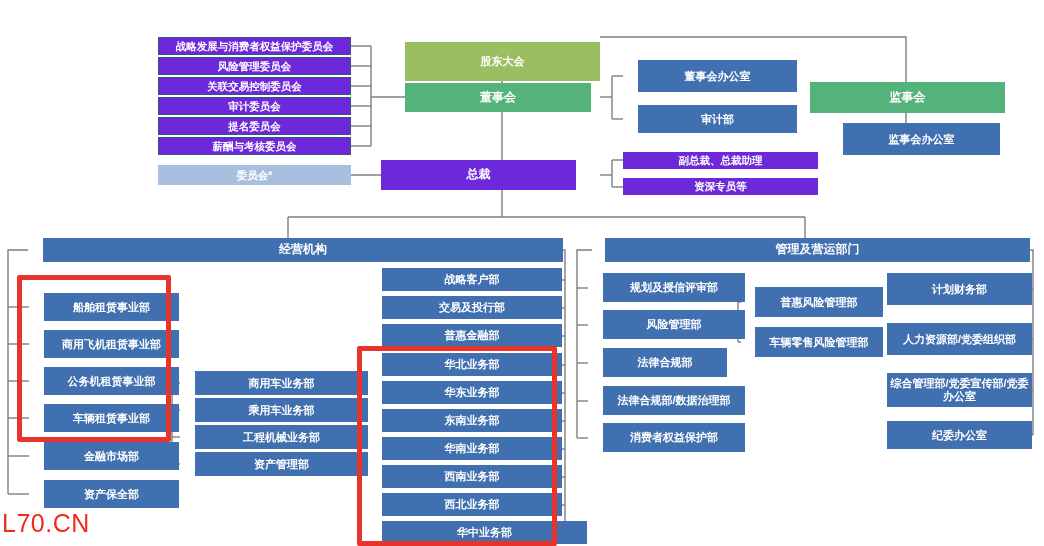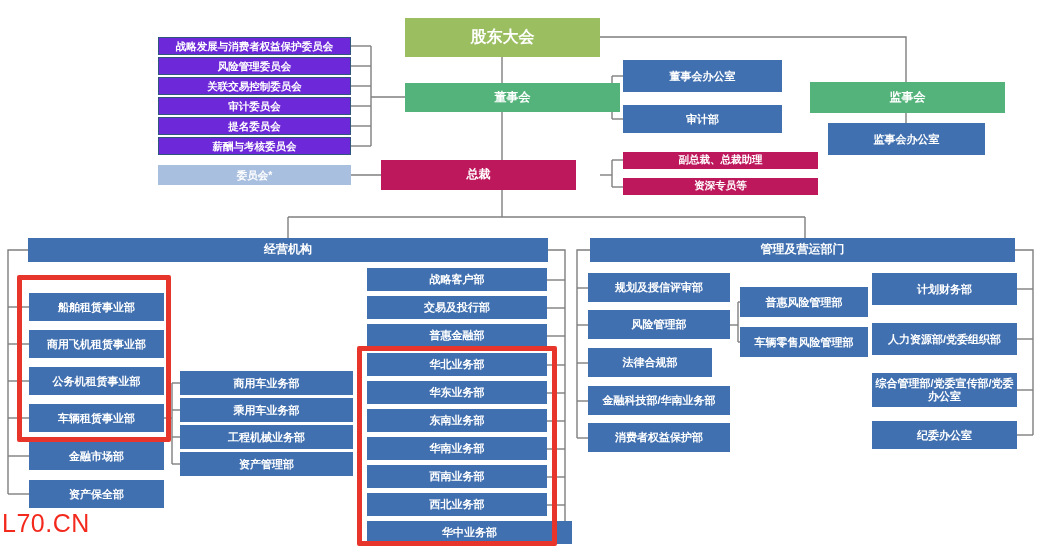--- a/index.html
+++ b/index.html
@@ -6,30 +6,30 @@
   #stage{
     position:relative;width:1044px;height:546px;background:#ffffff;overflow:hidden;
     font-family:"Liberation Sans","DejaVu Sans",sans-serif;
   }
   #wires{position:absolute;left:0;top:0;width:1044px;height:546px;}
   .bx{
     position:absolute;display:flex;align-items:center;justify-content:center;
     color:#fff;font-weight:bold;text-align:center;box-sizing:border-box;
     line-height:1.15;padding:1px 2px;
   }
-  .blue {background:#4170B0;}
+  .blue {background:#4170B0;margin-left:15px;}
   .slate{background:#6d28d9;border:1px solid #31567D;}
   .green{background:#53B37A;}
   .yg   {background:#9ABE60;}
-  .lblue{background:#be185d;font-family:Liberation Serif, serif;}
+  .lblue{background:#6d28d9;}
   .pblue{background:#A8BFDF;}
   .f10{font-size:10.5px;}
   .f11{font-size:11px;}
   .f12{font-size:12px;}
-  .f13{font-size:16px;}
+  .f13{font-size:11px;margin-top:24px;}
   .redbox{
     position:absolute;box-sizing:border-box;border:5px solid #E8352B;border-radius:2px;
   }
   #watermark{
     position:absolute;left:2px;top:509px;color:#F3291D;font-size:25px;
     font-weight:normal;letter-spacing:0.5px;
   }
 </style>
 </head>
 <body>
@@ -113,21 +113,21 @@
 
       <polyline points="1015,250 1033,250 1033,435"></polyline>
       <line x1="1017" y1="289" x2="1033" y2="289"></line>
       <line x1="1017" y1="339" x2="1033" y2="339"></line>
       <line x1="1017" y1="390" x2="1033" y2="390"></line>
       <line x1="1017" y1="435" x2="1033" y2="435"></line>
     </g>
   </svg>
 
   <div class="bx yg f13" style="left:405px;top:18px;width:195px;height:39px">股东大会</div>
-  <div class="bx green f12" style="left:405px;top:83px;width:215px;height:29px">董事会</div>
+  <div class="bx green f12" style="left:405px;top:83px;width:186px;height:29px">董事会</div>
   <div class="bx green f12" style="left:810px;top:82px;width:195px;height:31px">监事会</div>
   <div class="bx lblue f12" style="left:381px;top:160px;width:195px;height:30px">总裁</div>
   <div class="bx blue f11" style="left:623px;top:60px;width:159px;height:32px">董事会办公室</div>
   <div class="bx blue f11" style="left:623px;top:105px;width:159px;height:28px">审计部</div>
   <div class="bx blue f11" style="left:828px;top:123px;width:157px;height:32px">监事会办公室</div>
   <div class="bx lblue f10" style="left:623px;top:152px;width:195px;height:17px">副总裁、总裁助理</div>
   <div class="bx lblue f10" style="left:623px;top:178px;width:195px;height:17px">资深专员等</div>
 
   <div class="bx slate f10" style="left:158px;top:37px;width:193px;height:18px">战略发展与消费者权益保护委员会</div>
   <div class="bx slate f10" style="left:158px;top:57px;width:193px;height:18px">风险管理委员会</div>
@@ -160,21 +160,21 @@
   <div class="bx blue f11" style="left:367px;top:437px;width:180px;height:23px">华南业务部</div>
   <div class="bx blue f11" style="left:367px;top:465px;width:180px;height:23px">西南业务部</div>
   <div class="bx blue f11" style="left:367px;top:493px;width:180px;height:23px">西北业务部</div>
   <div class="bx blue f11" style="left:367px;top:521px;width:205px;height:23px">华中业务部</div>
 
   <div class="bx blue f12" style="left:590px;top:238px;width:425px;height:24px">管理及营运部门</div>
 
   <div class="bx blue f11" style="left:588px;top:273px;width:142px;height:29px">规划及授信评审部</div>
   <div class="bx blue f11" style="left:588px;top:310px;width:142px;height:29px">风险管理部</div>
   <div class="bx blue f11" style="left:588px;top:348px;width:124px;height:29px">法律合规部</div>
-  <div class="bx blue f11" style="left:588px;top:386px;width:142px;height:29px">金融科技部/华南业务部</div>
+  <div class="bx blue f11" style="left:588px;top:386px;width:142px;height:29px">法律合规部/数据治理部</div>
   <div class="bx blue f11" style="left:588px;top:423px;width:142px;height:29px">消费者权益保护部</div>
 
   <div class="bx blue f11" style="left:740px;top:287px;width:128px;height:30px">普惠风险管理部</div>
   <div class="bx blue f11" style="left:740px;top:327px;width:128px;height:30px">车辆零售风险管理部</div>
 
   <div class="bx blue f11" style="left:872px;top:273px;width:145px;height:32px">计划财务部</div>
   <div class="bx blue f11" style="left:872px;top:323px;width:145px;height:32px">人力资源部/党委组织部</div>
   <div class="bx blue f11" style="left:872px;top:373px;width:145px;height:34px">综合管理部/党委宣传部/党委办公室</div>
   <div class="bx blue f11" style="left:872px;top:421px;width:145px;height:28px">纪委办公室</div>
 

